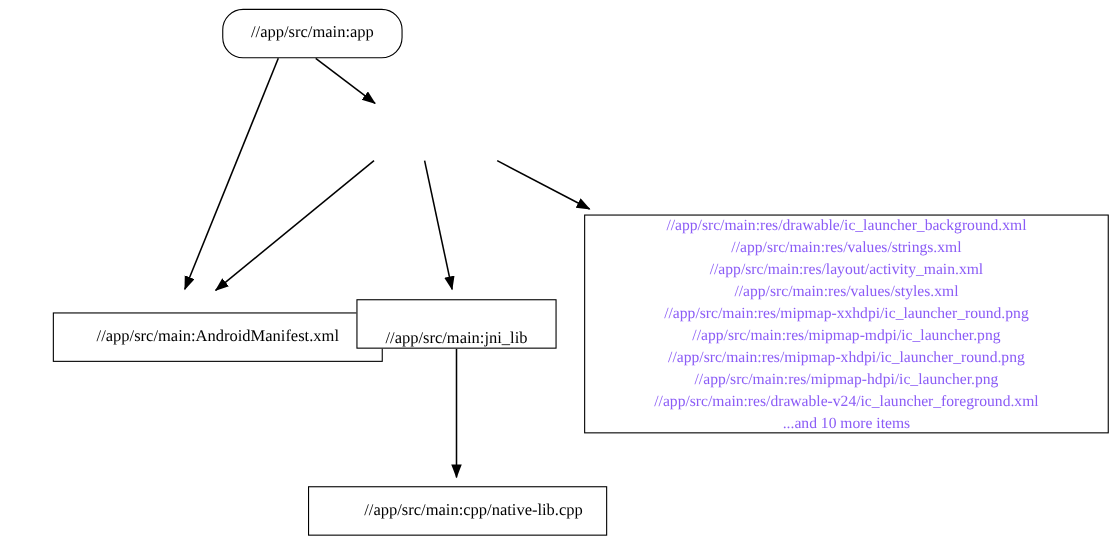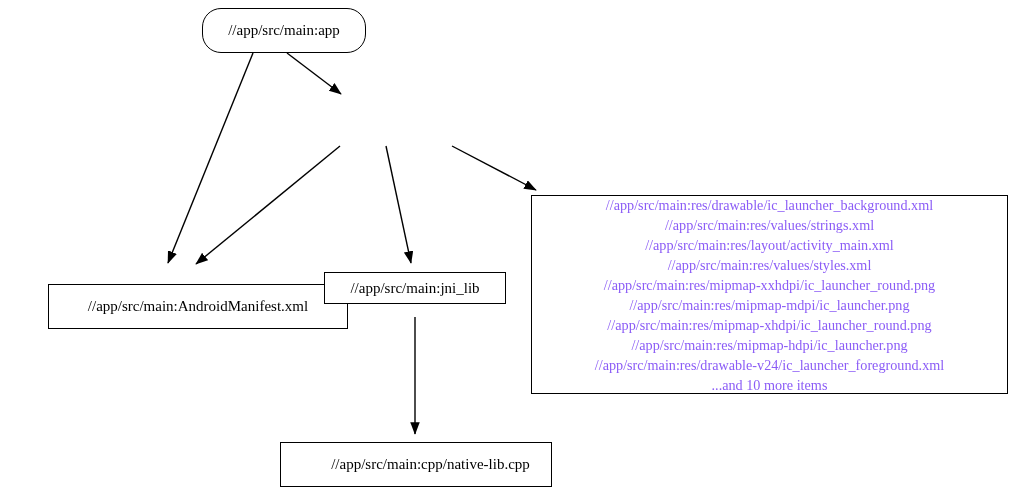--- a/index.html
+++ b/index.html
@@ -49,21 +49,21 @@
     line-height: 20px;
     text-align: center;
     white-space: pre;
     color: #8b5cf6;
   }
 
   
   #node-app        { left: 202px; top: 8px;   width: 164px; height: 45px; border-radius: 19px; }
   #node-lib        { left: 302px; top: 101px; width: 155px; height: 45px; }
   #node-manifest   { left: 4px;   top: 284px; width: 300px; height: 45px; margin-left: 44px; }
-  #node-jni        { left: 324px; top: 272px; width: 182px; height: 32px; }
+  #node-jni        { left: 324px; top: 272px; width: 182px; height: 45px; align-items: flex-end; }
   #node-res        { left: 531px; top: 195px; width: 477px; height: 199px; }
   #node-cpp        { left: 280px; top: 442px; width: 272px; height: 45px; padding-left: 29px; }
 </style>
 </head>
 <body>
 
 <div id="graph-canvas">
 
   <svg id="edge-layer" width="1018" height="496" viewBox="0 0 1018 496" xmlns="http://www.w3.org/2000/svg">
     <defs>

